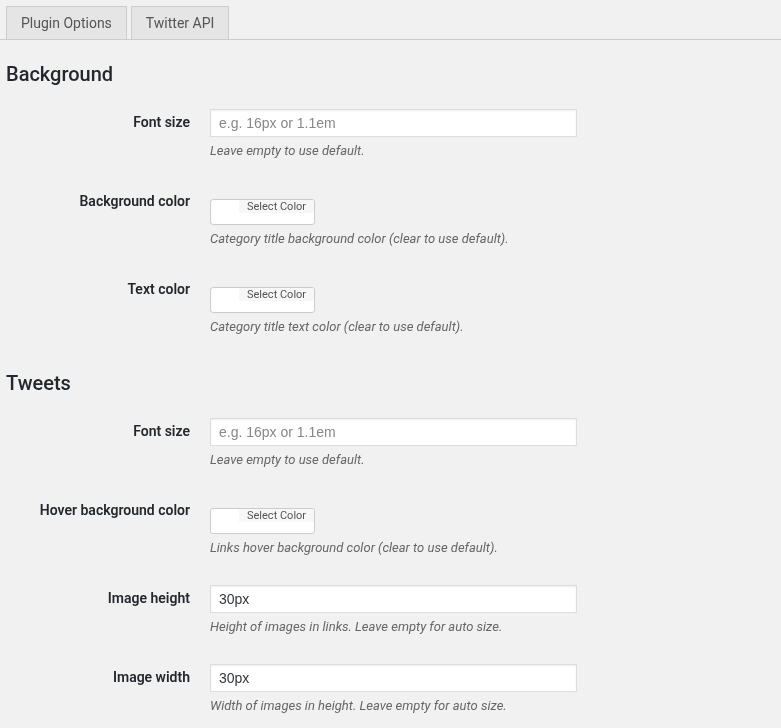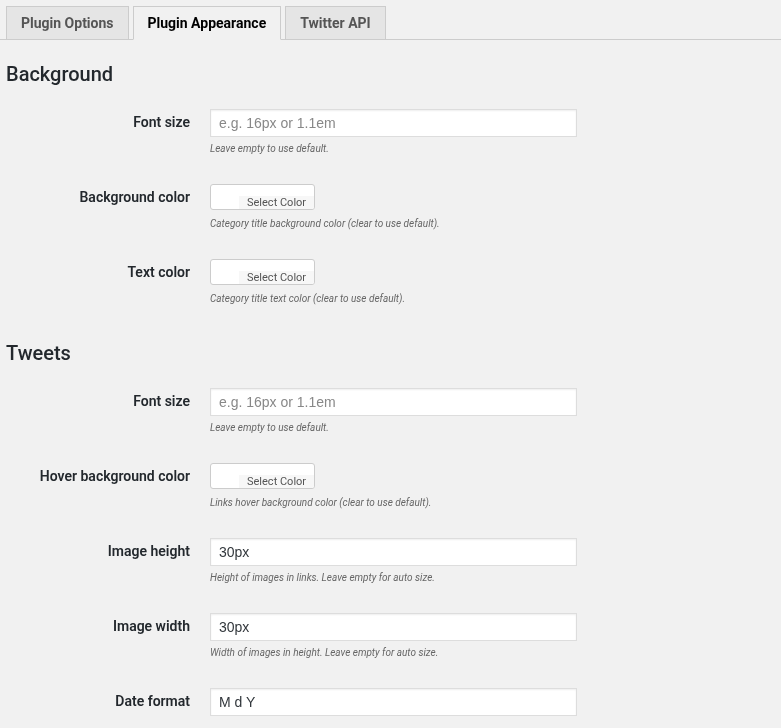--- a/index.html
+++ b/index.html
@@ -18,21 +18,21 @@
     margin: 0;
     padding: 0 6px;
     padding-top: 6px;
   }
   .tab {
     padding: 8px 14px;
     background: #e5e5e5;
     border: 1px solid #ccc;
     margin-right: 4px;
     margin-bottom: -1px;
-    font-weight: 700;
+    font-weight: 400;
     color: #555;
     cursor: pointer;
     font-size: 14px;
   }
   .tab.active {
     background: #f1f1f1;
     border-bottom-color: #f1f1f1;
     color: #000;
   }
   .section-title {
@@ -66,26 +66,26 @@
     background: #fff;
     box-shadow: inset 0 1px 2px rgba(0,0,0,0.07);
     color: #32373c;
   }
   input[type="text"]::placeholder {
     color: #888;
   }
   .description {
     color: #666;
     font-style: italic;
-    font-size: 10px;
+    font-size: 13px;
     margin: 6px 0 0 0;
   }
   .color-picker {
     display: inline-flex;
-    align-items: flex-end;
+    align-items: flex-start;
     border: 1px solid #ccc;
     border-radius: 3px;
     overflow: hidden;
     height: 26px;
     background:#fff;
   }
   .swatch {
     width: 28px;
     background: #fff;
     border-right: 1px solid #ccc;
@@ -98,21 +98,20 @@
     align-items: center;
     cursor: pointer;
     color: #555;
   }
 </style>
 </head>
 <body>
 
 <div class="tabs">
   <div class="tab">Plugin Options</div>
-  <div class="tab active">Plugin Appearance</div>
   <div class="tab">Twitter API</div>
 </div>
 
 <h2 class="section-title">Background</h2>
 
 <table class="form-table">
   <tbody>
       <tr>
     <th>Font size</th>
     <td>

